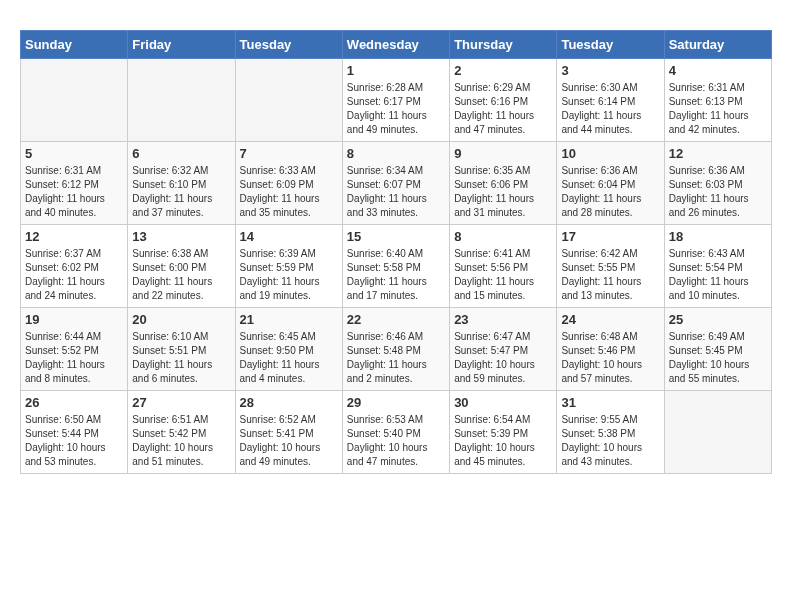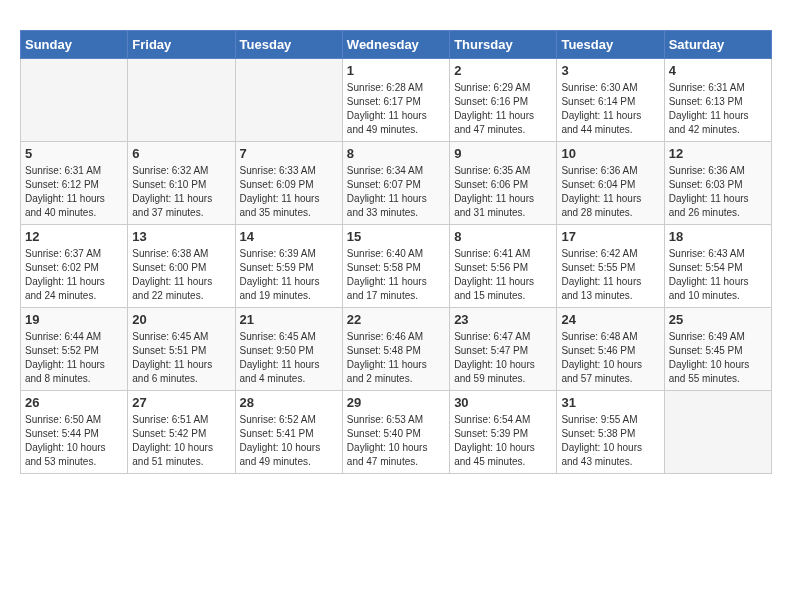--- a/index.html
+++ b/index.html
@@ -258,21 +258,21 @@
       <tr>
         <td>
           <div class="day-number">19</div>
           <div class="day-info">Sunrise: 6:44 AM
 Sunset: 5:52 PM
 Daylight: 11 hours
 and 8 minutes.</div>
         </td>
         <td>
           <div class="day-number">20</div>
-          <div class="day-info">Sunrise: 6:45 AM
+          <div class="day-info">Sunrise: 6:10 AM
 Sunset: 5:51 PM
 Daylight: 11 hours
 and 6 minutes.</div>
         </td>
         <td>
           <div class="day-number">21</div>
           <div class="day-info">Sunrise: 6:45 AM
 Sunset: 9:50 PM
 Daylight: 11 hours
 and 4 minutes.</div>

